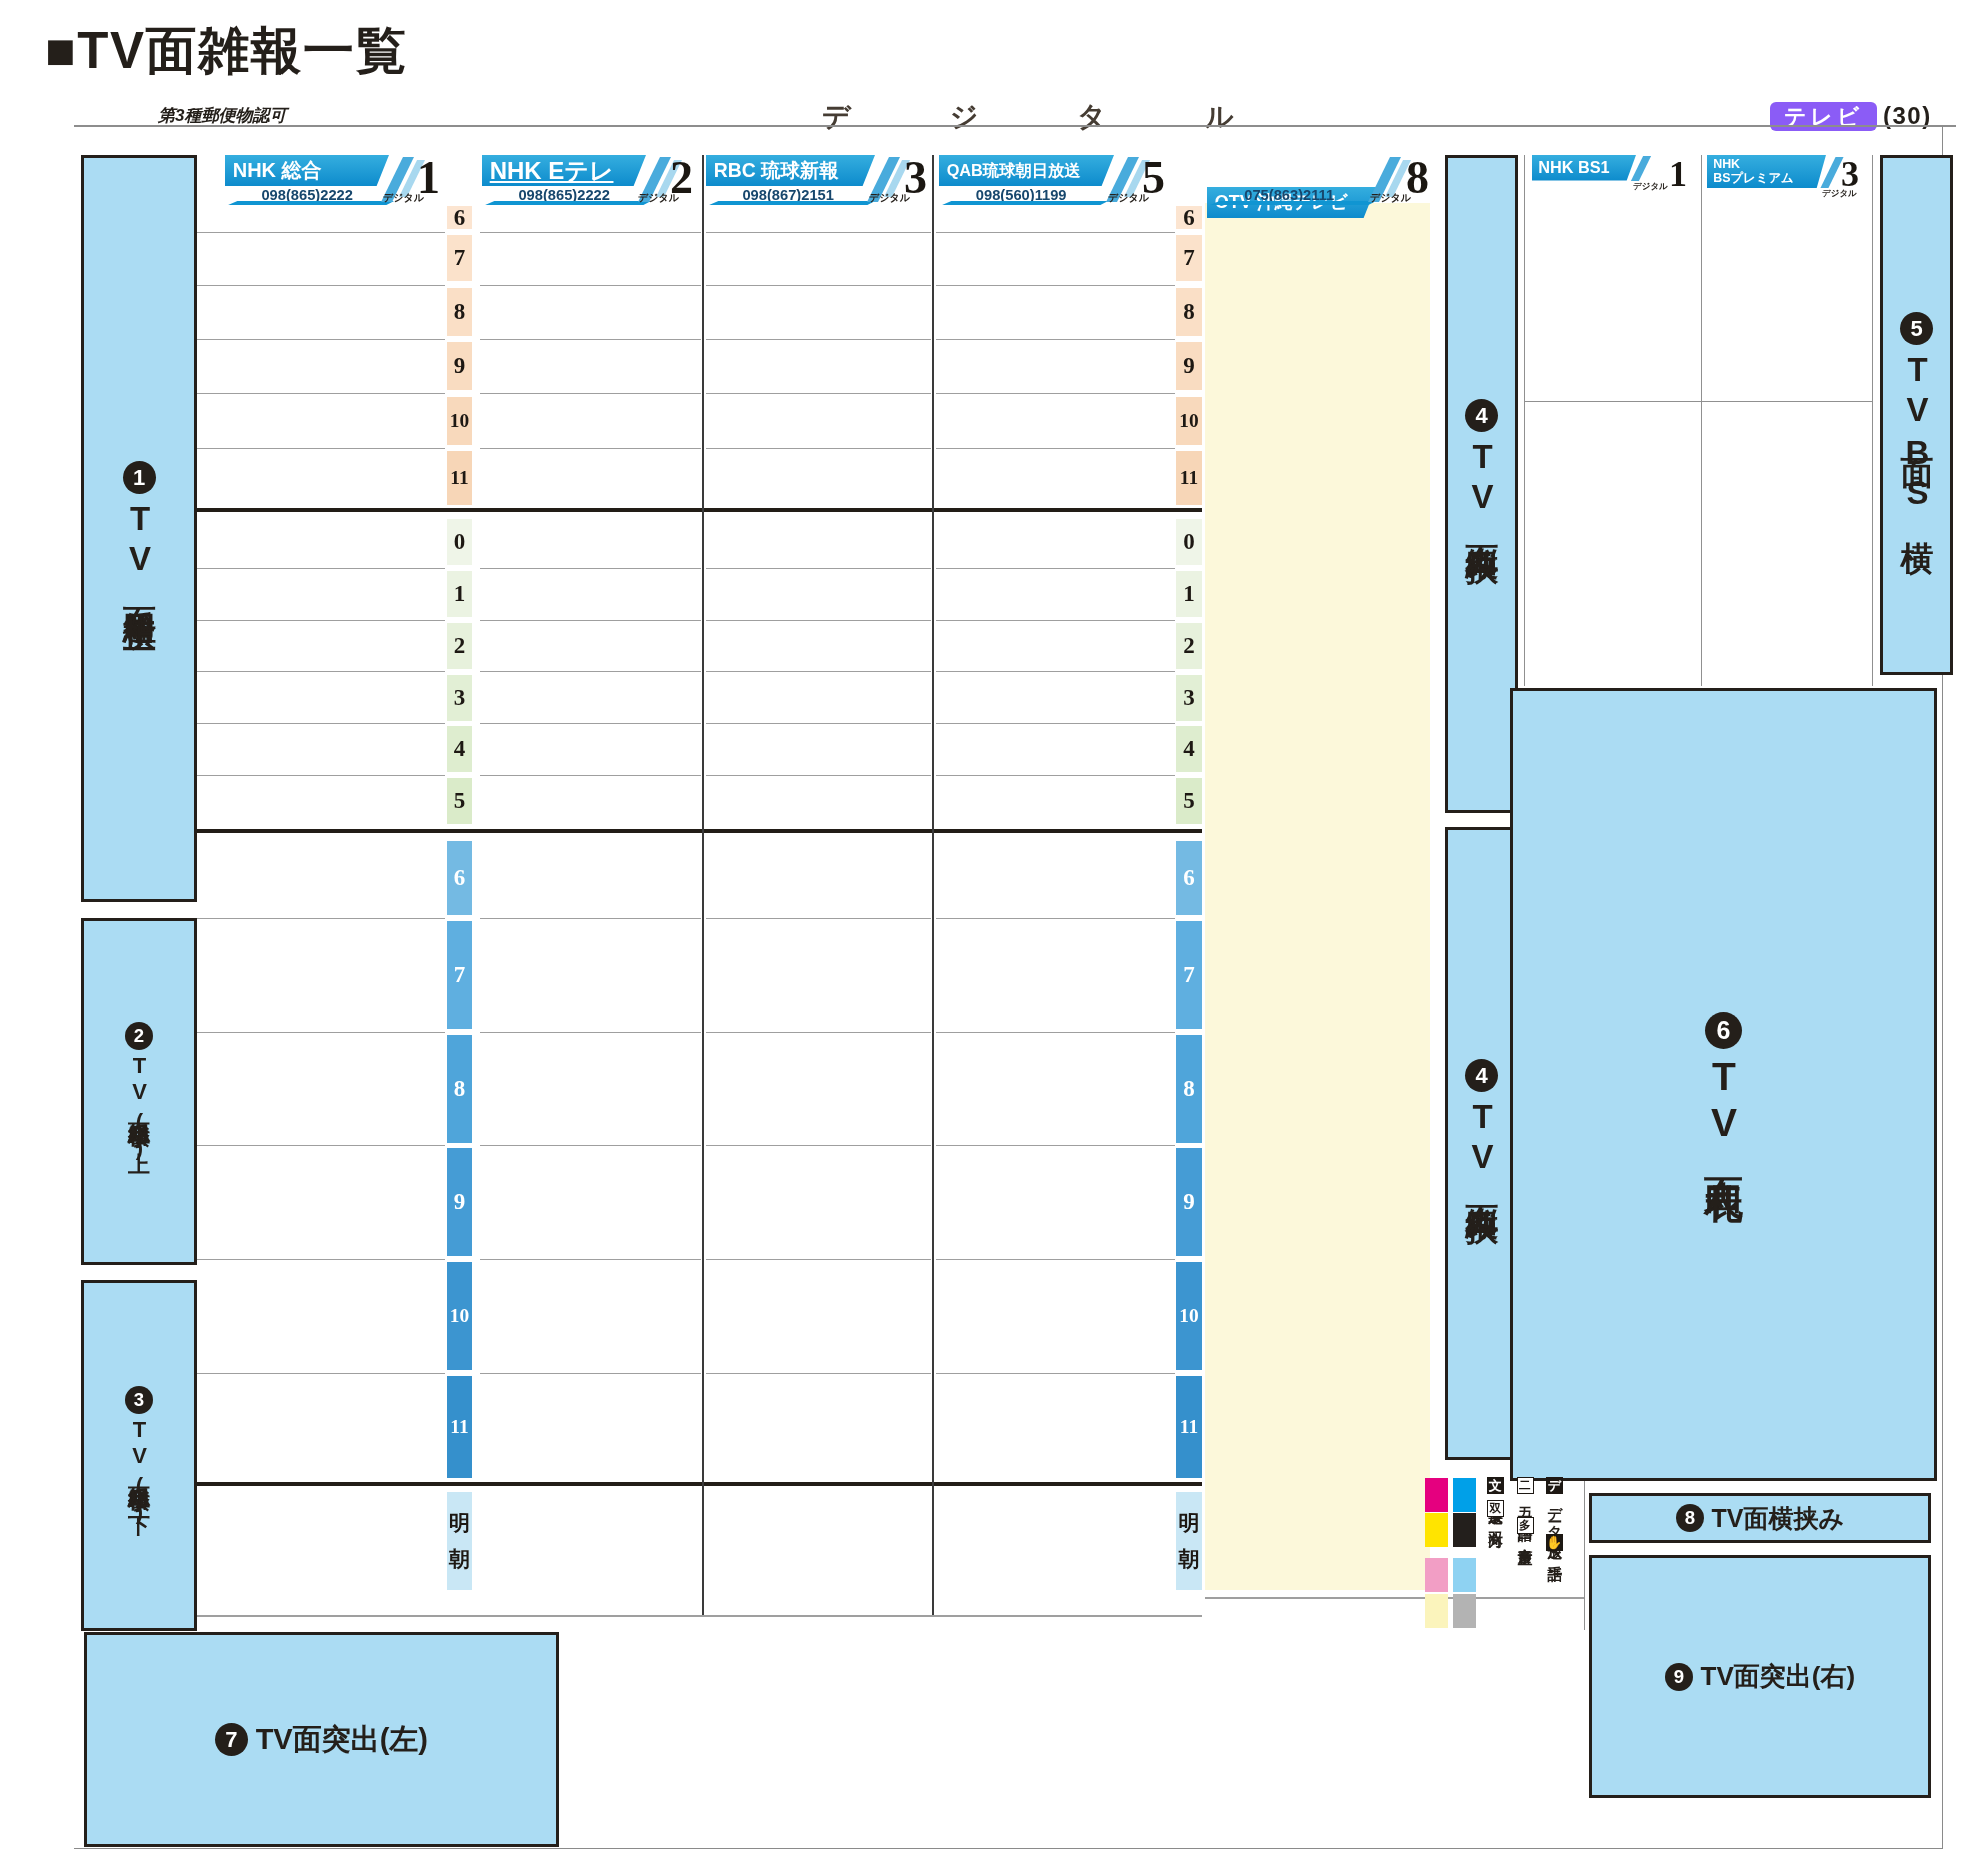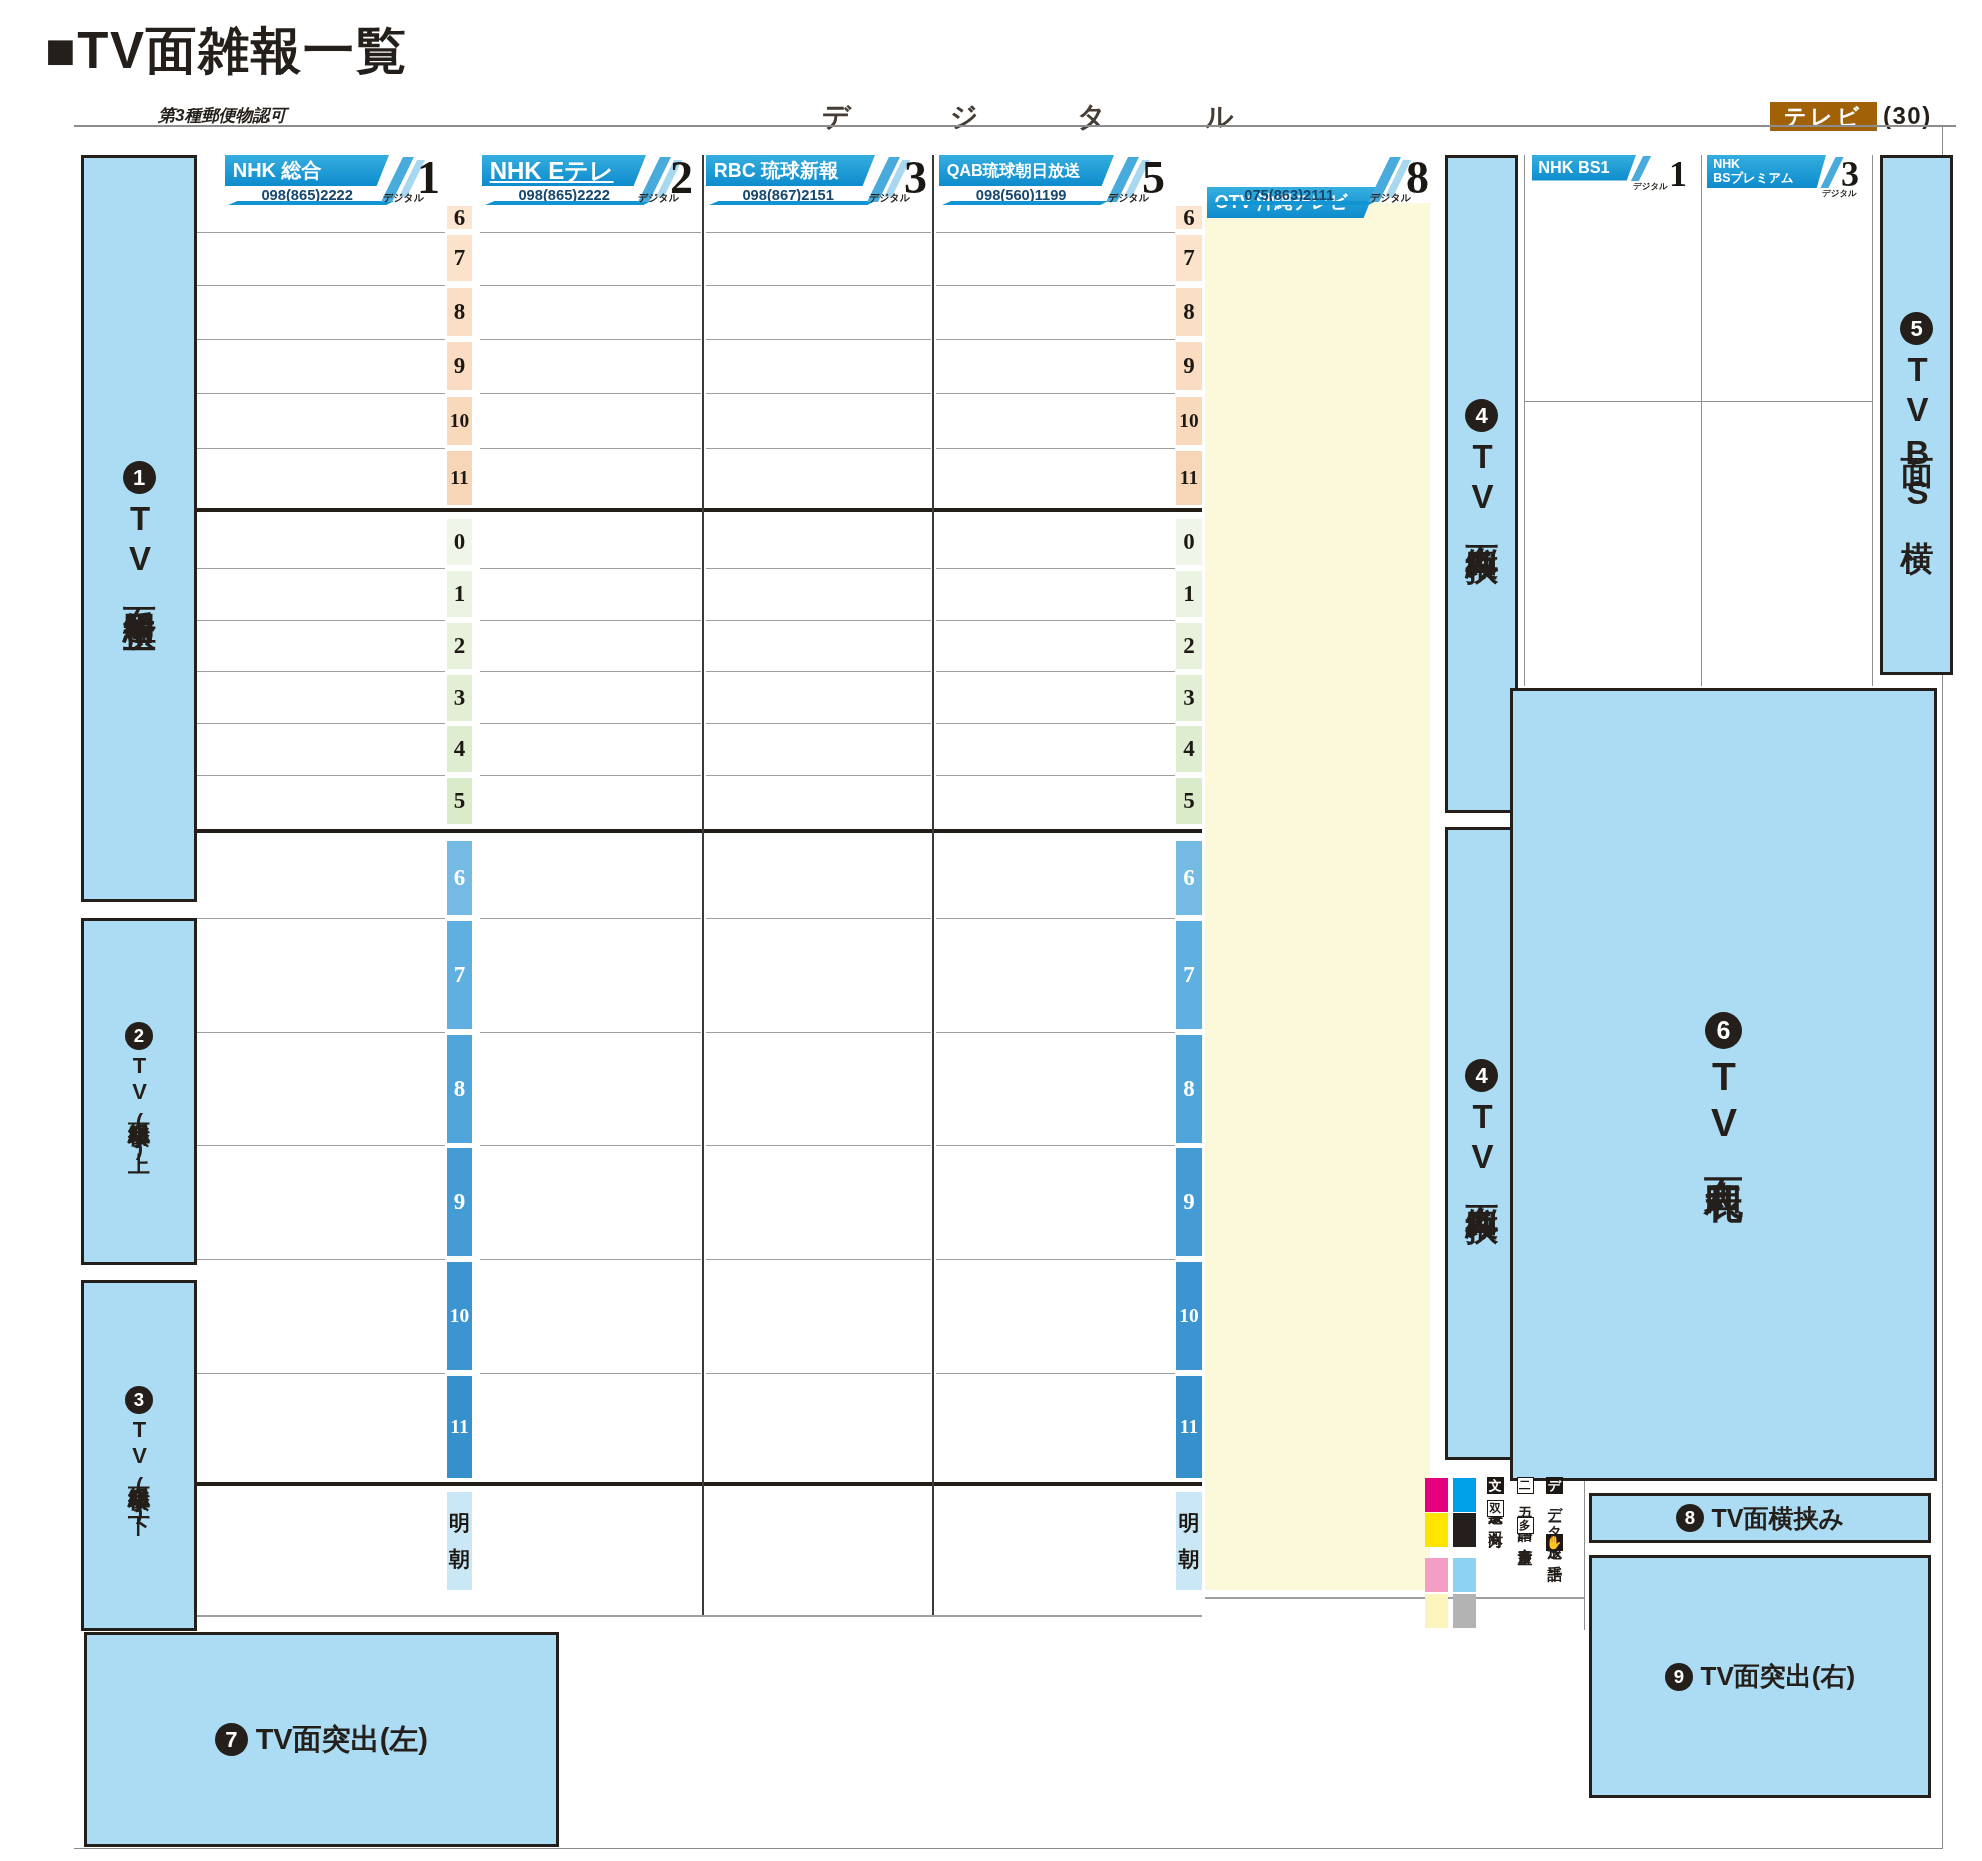--- a/index.html
+++ b/index.html
@@ -3,22 +3,22 @@
 <meta charset="utf-8">
 <style>
   html,body{margin:0;padding:0;background:#fff;}
   #page{position:relative;width:1983px;height:1862px;background:#fff;overflow:hidden;
         font-family:"Liberation Sans",sans-serif;color:#241f1a;}
   .abs{position:absolute;}
   
   #title{left:45px;top:17px;font-size:51px;font-weight:800;letter-spacing:1.5px;color:#241f1a;}
   #permit{left:158px;top:104px;font-size:17px;font-weight:700;font-style:italic;}
   #paper{left:822px;top:98px;font-size:28px;font-weight:700;color:#453c33;letter-spacing:99px;white-space:nowrap;}
-  #badge{left:1770px;top:102px;width:107px;height:29px;background:#a16207;color:#fff;
-         font-size:22px;font-weight:800;text-align:center;line-height:29px;letter-spacing:3.9px;}
+  #badge{left:1770px;top:102px;width:107px;height:29px;background:#8b5cf6;color:#fff;
+         font-size:22px;font-weight:800;text-align:center;line-height:29px;letter-spacing:3.9px;border-radius:6px;}
   #pagenum{left:1883px;top:102px;font-size:24px;font-weight:700;letter-spacing:1.5px;}
   #toprule{left:74px;top:125px;width:1882px;height:2.3px;background:#8d8d8d;}
   
   .bluebox{position:absolute;background:var(--boxfill,#abdcf3);border:3.9px solid #241f1a;box-sizing:border-box;
            display:flex;align-items:center;justify-content:center;}
   .stack{display:flex;flex-direction:column;align-items:center;gap:6.2px;}
   .cnum{width:33px;height:33px;border-radius:50%;background:#241f1a;color:#fff;
         font:800 22px/33px "Liberation Sans",sans-serif;text-align:center;flex:0 0 auto;}
   .cnum.sm{width:28px;height:28px;font-size:18.6px;line-height:28px;}
   .vlabel{writing-mode:vertical-rl;text-orientation:upright;font-weight:800;color:#241f1a;letter-spacing:3.1px;}

